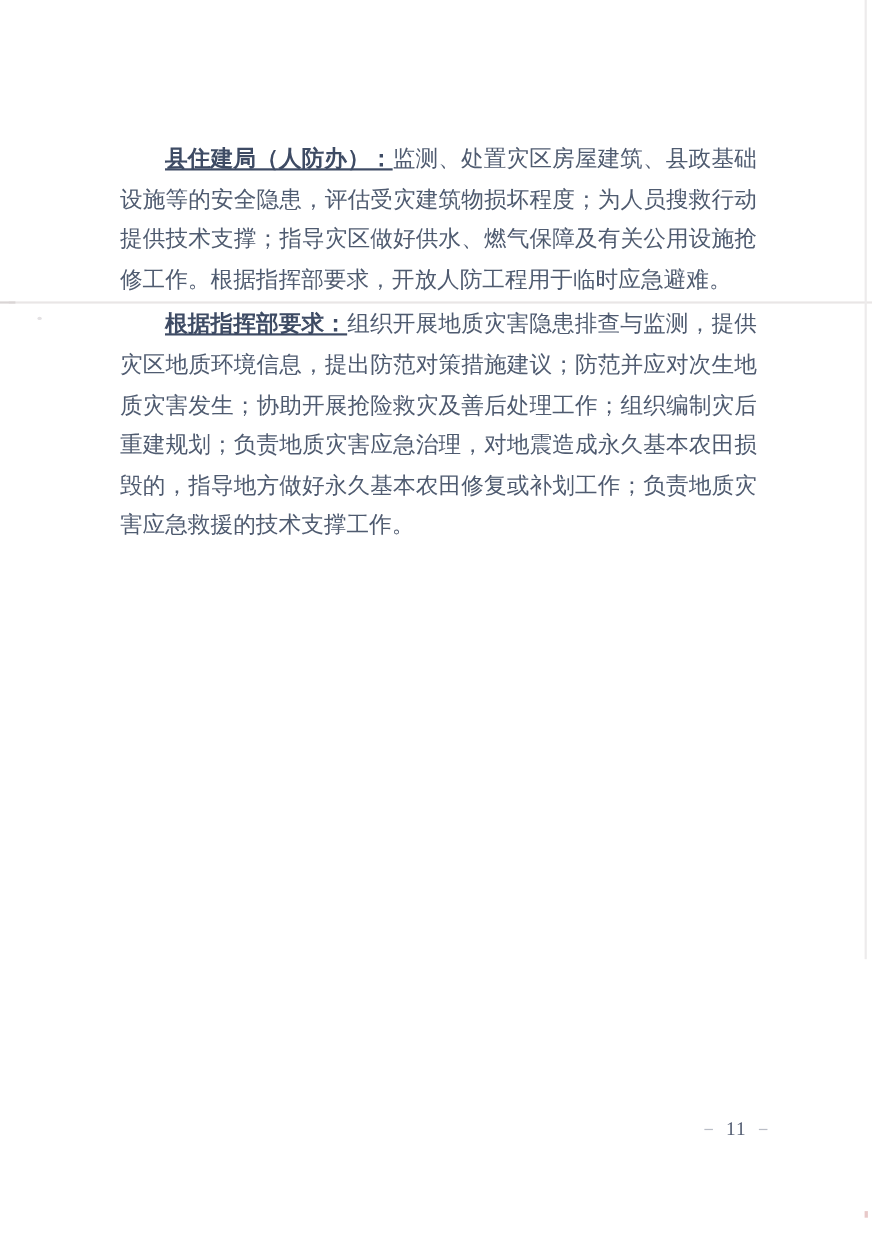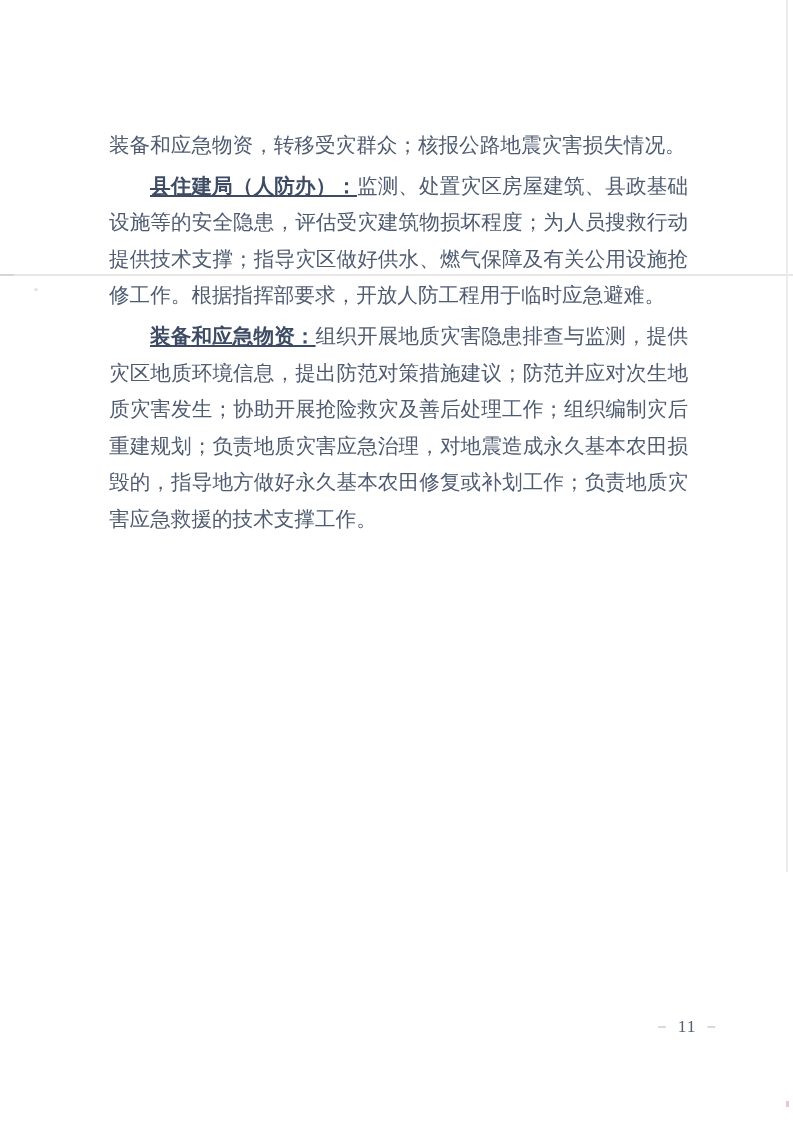--- a/index.html
+++ b/index.html
@@ -87,21 +87,21 @@
     font-weight: bold;
     color: var(--heading-text, #3e4b64);
     text-decoration: underline;
   }
   
   .page-number {
     position: absolute;
     left: 612px;
     top: 1014px;
     width: 115px;
-    text-align: right;
+    text-align: center;
     font-size: 17.5px;
     line-height: 24px;
     letter-spacing: 1px;
     white-space: nowrap;
   }
   .page-number .dash {
     color: var(--page-number-dashes, #b9bdc6);
     padding: 0 6px;
   }
   .page-number .num {
@@ -112,27 +112,26 @@
 <body>
 
 <div class="page">
 
   <div class="artifact-h"></div>
   <div class="artifact-v"></div>
   <div class="speck-1"></div>
   <div class="speck-2"></div>
 
   <div class="text-block">
-    <p class="continuation">装备和应急物资，转移受灾群众；核报公路地震灾害损失情况。</p>
     <div id="paragraph-list">
     <p class="para"><span class="para-heading">县住建局（人防办）：</span><span class="para-body">监测、处置灾区房屋建筑、县政基础设施等的安全隐患，评估受灾建筑物损坏程度；为人员搜救行动提供技术支撑；指导灾区做好供水、燃气保障及有关公用设施抢修工作。根据指挥部要求，开放人防工程用于临时应急避难。</span></p>
 
 
 
-    <p class="para"><span class="para-heading">装备和应急物资：</span><span class="para-body">组织开展地质灾害隐患排查与监测，提供灾区地质环境信息，提出防范对策措施建议；防范并应对次生地质灾害发生；协助开展抢险救灾及善后处理工作；组织编制灾后重建规划；负责地质灾害应急治理，对地震造成永久基本农田损毁的，指导地方做好永久基本农田修复或补划工作；负责地质灾害应急救援的技术支撑工作。</span></p>
+    <p class="para"><span class="para-heading">根据指挥部要求：</span><span class="para-body">组织开展地质灾害隐患排查与监测，提供灾区地质环境信息，提出防范对策措施建议；防范并应对次生地质灾害发生；协助开展抢险救灾及善后处理工作；组织编制灾后重建规划；负责地质灾害应急治理，对地震造成永久基本农田损毁的，指导地方做好永久基本农田修复或补划工作；负责地质灾害应急救援的技术支撑工作。</span></p>
   </div>
   </div>
 
   <div class="page-number">
     <span class="dash">－</span><span class="num">11</span><span class="dash">－</span>
   </div>
 
 </div>
 
 </body></html>

